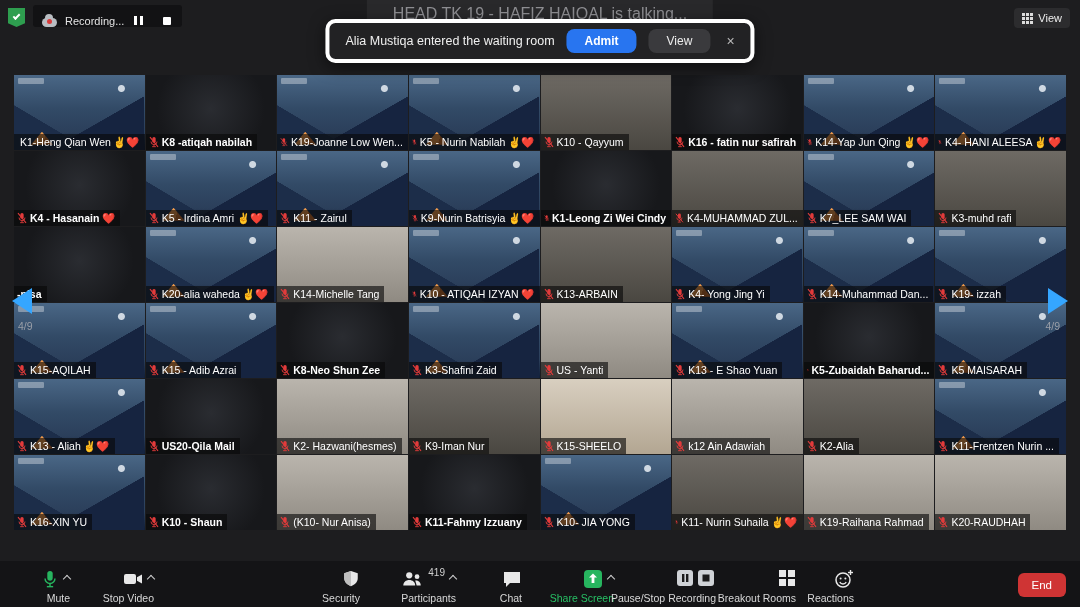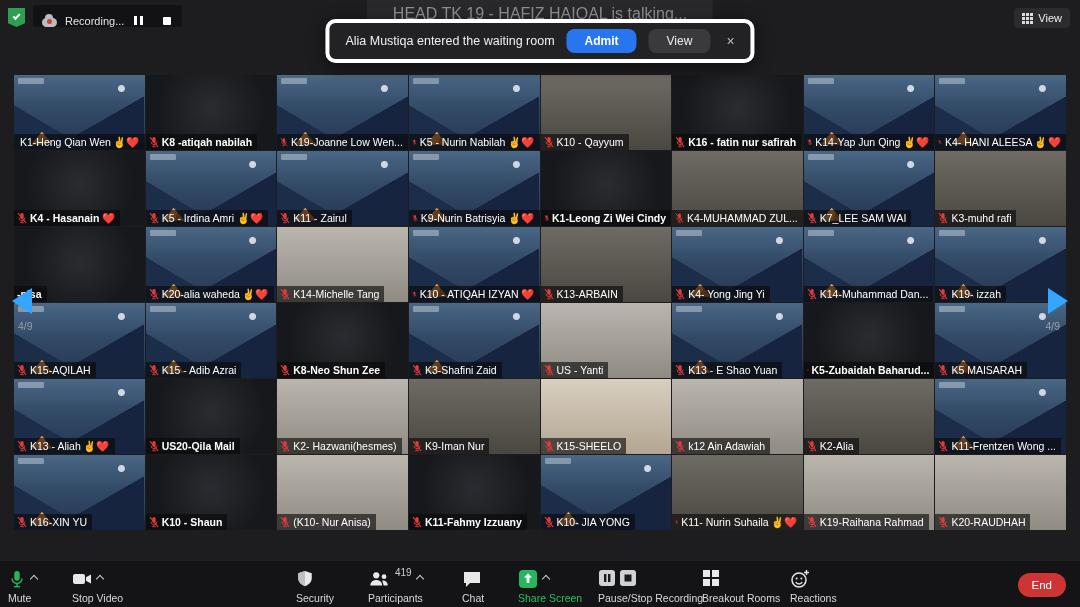--- a/index.html
+++ b/index.html
@@ -74,29 +74,29 @@
     gap:3px; background:rgba(8,8,8,.62); padding:2px 5px 2px 3px; z-index:2; white-space:nowrap; overflow:hidden;}
   .pname{ color:#fff; font-size:10.5px; line-height:12px;text-align:right;}
   
   .nav{ position:absolute; z-index:10; background:none; border:none; cursor:pointer; padding:0;}
   .nav svg{ display:block;}
   .nav-left{ left:12px; top:288px;} .nav-right{ right:12px; top:288px;}
   .pageno{ position:absolute; z-index:10; color:#9a9fa8; font-size:10.5px;}
   .pageno-left{ left:18px; top:320px;} .pageno-right{ right:20px; top:320px;}
   
   .toolbar{ position:absolute; left:0; right:0; bottom:0; height:46px; background:#141416; z-index:6;}
-  .tb{ position:absolute; bottom:3px; display:flex; flex-direction:column; align-items:flex-start;
+  .tb{ position:absolute; bottom:3px; display:flex; flex-direction:column; align-items:flex-end;
     gap:3px; color:#d8d8d8; font-size:10.5px; background:none; border:none; cursor:pointer;}
   .tb-row{ display:flex; align-items:flex-start; gap:5px; height:20px;}
   .caret{ width:6px; height:6px; border-left:1.5px solid #cfcfcf; border-top:1.5px solid #cfcfcf;
     transform:rotate(45deg); margin-top:7px;}
   .pcount{ color:#cfcfcf; font-size:10px; margin-top:-2px;}
   .tb-green{ color:#27c065;}
   .btn-end{ position:absolute; right:14px; bottom:10px; background:#cf3434; color:#fff; font-size:11.5px;
-    border:none; border-radius:12px; padding:6px 14px; cursor:pointer;}
+    border:none; border-radius:6px; padding:6px 14px; cursor:pointer;}
 </style>
 </head>
 <body>
 
 <div class="screen">
 
   <div class="shield-badge">
       <i></i>
     </div>
   <div class="rec-bar">
@@ -755,21 +755,21 @@
       <span class="head"></span><span class="torso"></span>
     </span>
     <span class="nameplate">
       <svg class="micmute" width="10" height="12" viewBox="0 0 12 14">
         <rect x="4" y="1" width="4" height="7" rx="2" fill="#e23b3b"></rect>
         <path d="M2.4 6.5a3.6 3.6 0 0 0 7.2 0" stroke="#e23b3b" stroke-width="1.1" fill="none"></path>
         <line x1="6" y1="10" x2="6" y2="12" stroke="#e23b3b" stroke-width="1.1"></line>
         <line x1="3.8" y1="12.6" x2="8.2" y2="12.6" stroke="#e23b3b" stroke-width="1.1"></line>
         <line x1="1.2" y1="1.2" x2="10.8" y2="12.8" stroke="#e23b3b" stroke-width="1.3"></line>
       </svg>
-      <span class="pname">K11-Frentzen Wong ...</span>
+      <span class="pname">K11-Frentzen Nurin ...</span>
     </span>
   </div>
       <div class="tile t-camp">
     <span class="wm"></span>
     <span class="person p-hijab">
       <span class="head"></span><span class="torso"></span>
     </span>
     <span class="nameplate">
       <svg class="micmute" width="10" height="12" viewBox="0 0 12 14">
         <rect x="4" y="1" width="4" height="7" rx="2" fill="#e23b3b"></rect>

